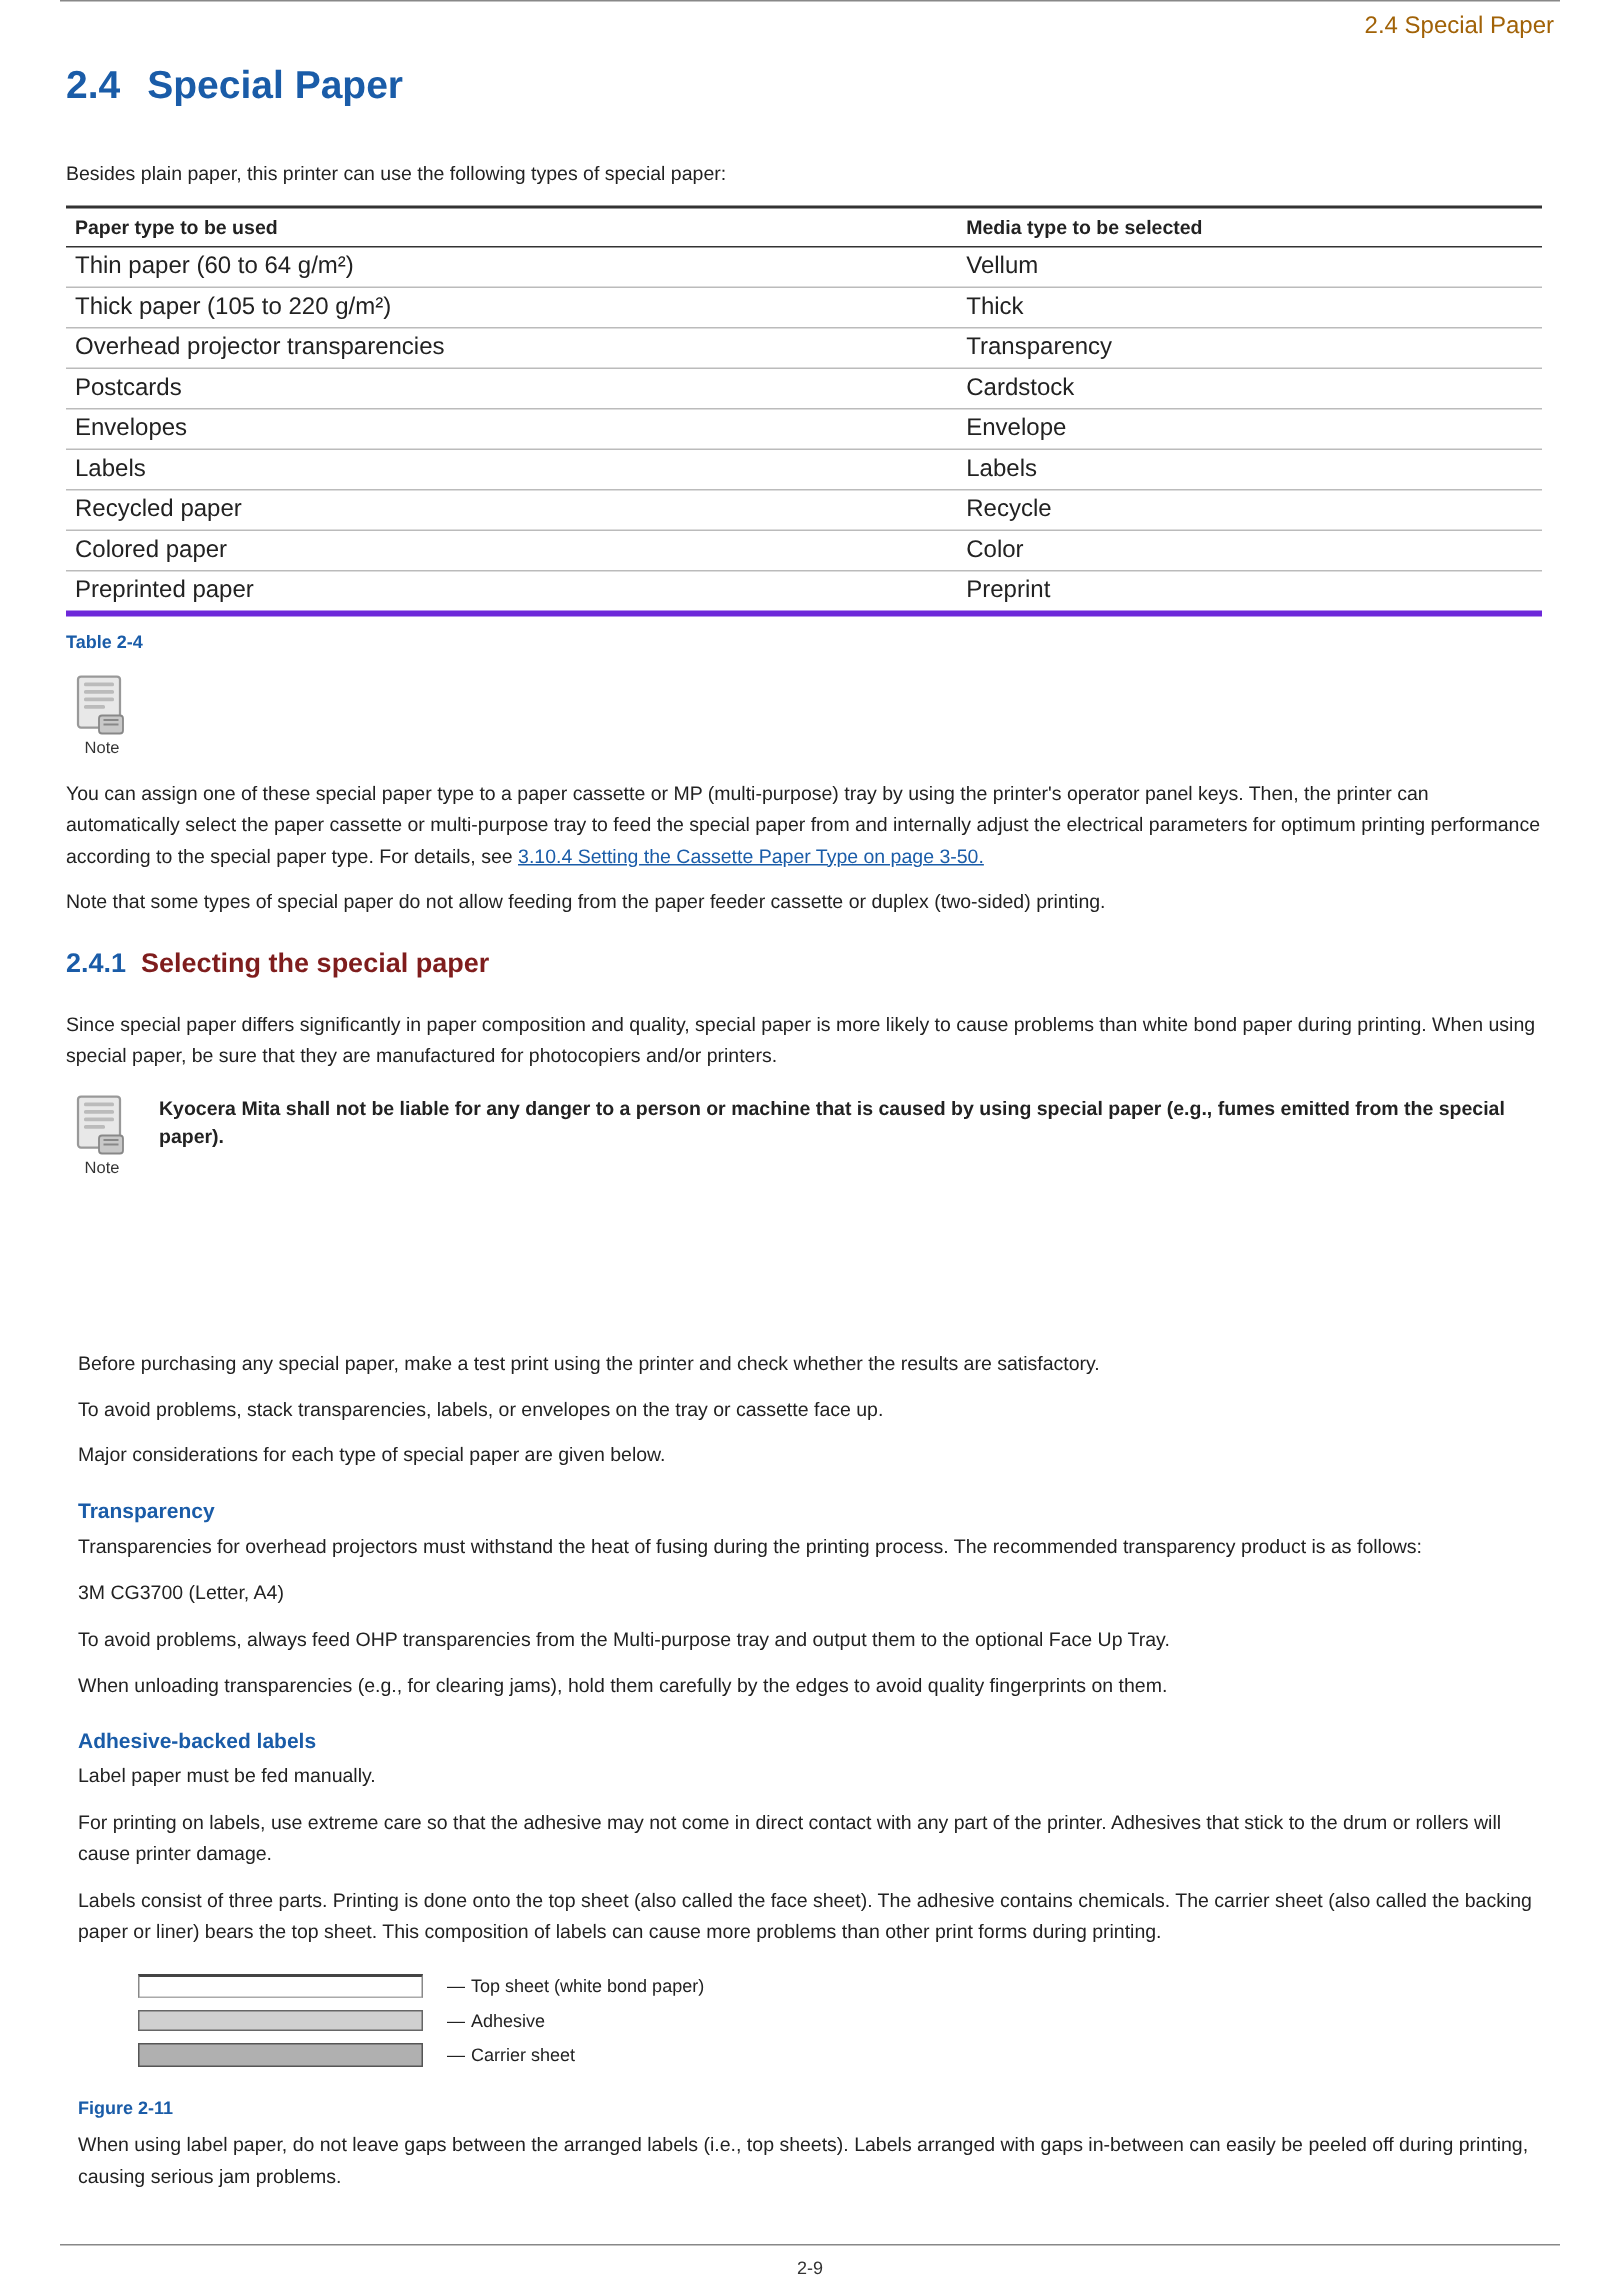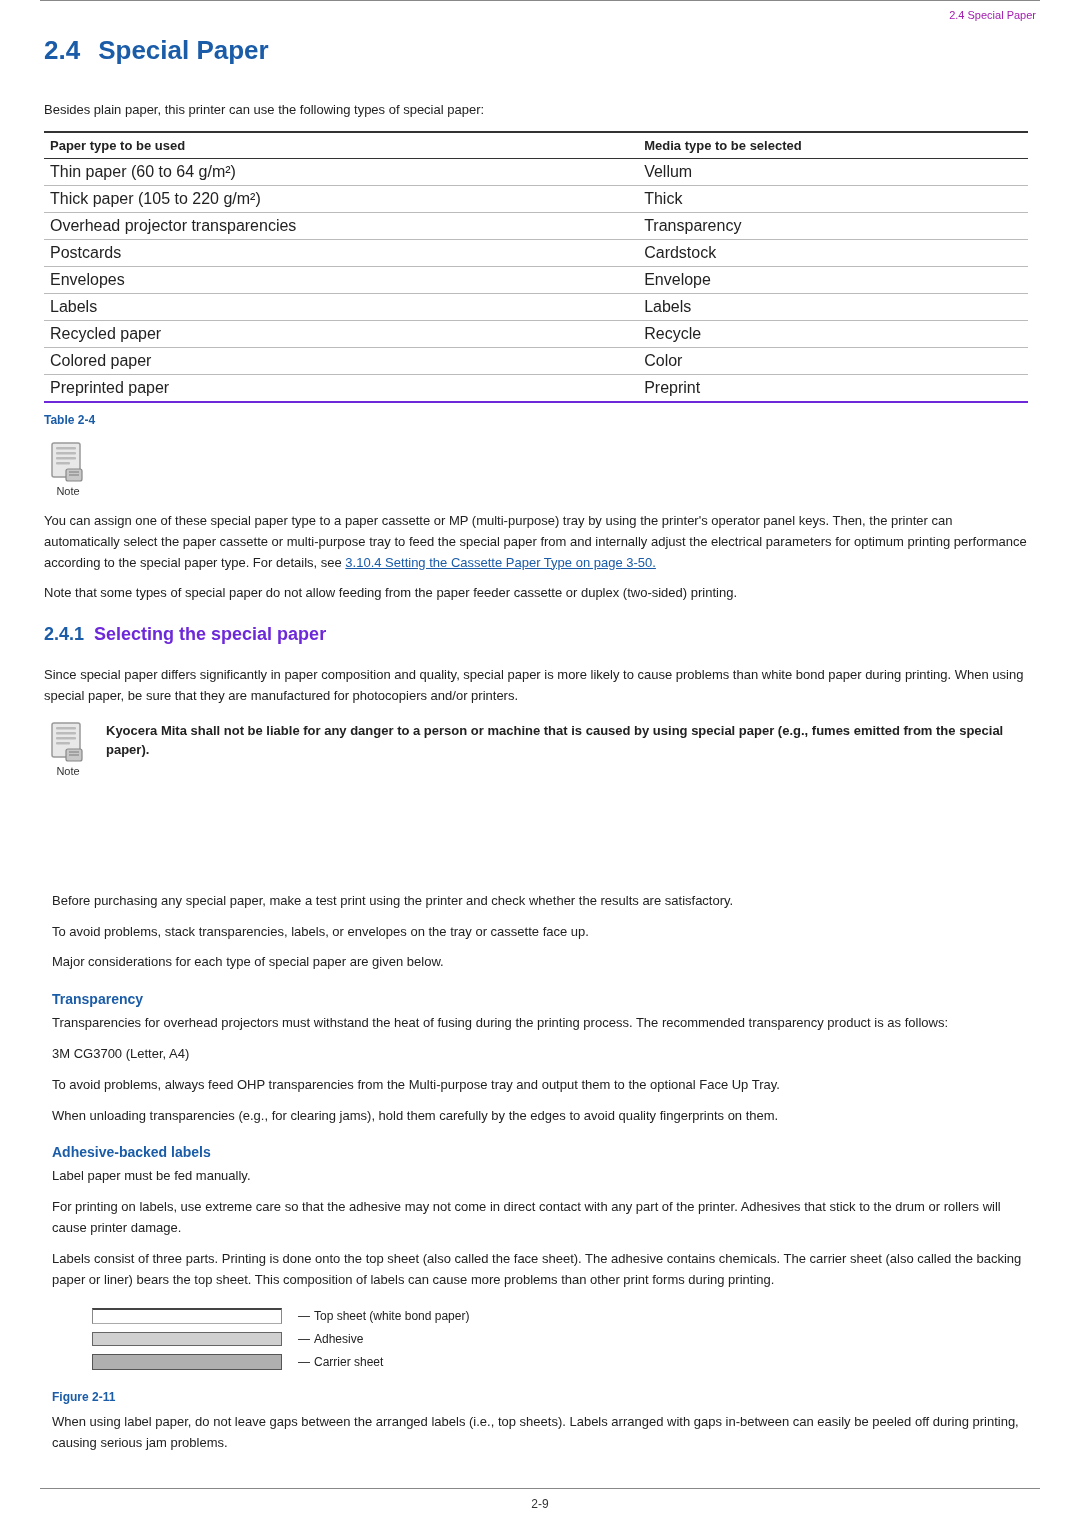--- a/index.html
+++ b/index.html
@@ -20,22 +20,22 @@
     .top-rule {
       border-top: 1.5px solid #888;
       margin: 0 40px;
     }
     .top-header {
       display: flex;
       justify-content: flex-end;
       padding: 8px 44px 4px 44px;
     }
     .top-header span {
-      font-size: 11px;
-      color: #a21caf;
+      font-size: 16px;
+      color: #a16207;
     }
     .content-area {
       display: flex;
       flex-direction: column;
       padding: 0 44px;
       gap: 32px;
     }
     .left-col {
       flex: 1 1 0;
       min-width: 0;
@@ -77,21 +77,21 @@
       padding: 5px 6px;
       text-align: left;
       font-size: 13px;
     }
     table.paper-table tbody tr td {
       padding: 4px 6px;
       border-bottom: 1px solid #bbb;
       font-size: 16px;
     }
     table.paper-table tbody tr:last-child td {
-      border-bottom: 2px solid #6d28d9;
+      border-bottom: 4px solid #6d28d9;
     }
     .table-label {
       font-size: 12px;
       color: #1a5ca8;
       font-weight: bold;
       margin: 8px 0 8px 0;
     }
     .note-box {
       display: flex;
       flex-direction: row;
@@ -128,21 +128,21 @@
       line-height: 1.6;
     }
     .link-text {
       color: #1a5ca8;
       text-decoration: underline;
       cursor: pointer;
     }
     .subsection-title {
       font-size: 18px;
       font-weight: bold;
-      color: #6d28d9;
+      color: #7f1d1d;
       margin-top: 28px;
       margin-bottom: 10px;
     }
     .subsection-number {
       font-size: 18px;
       font-weight: bold;
       color: #1a5ca8;
       margin-right: 10px;
     }
     .right-heading {

